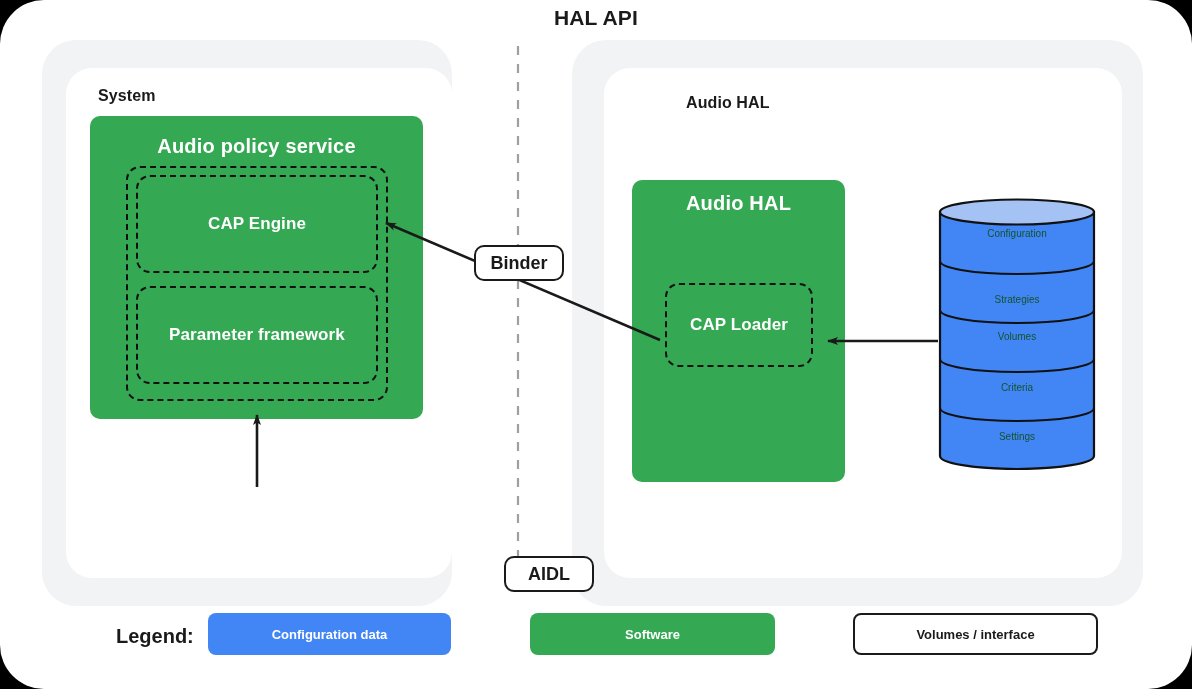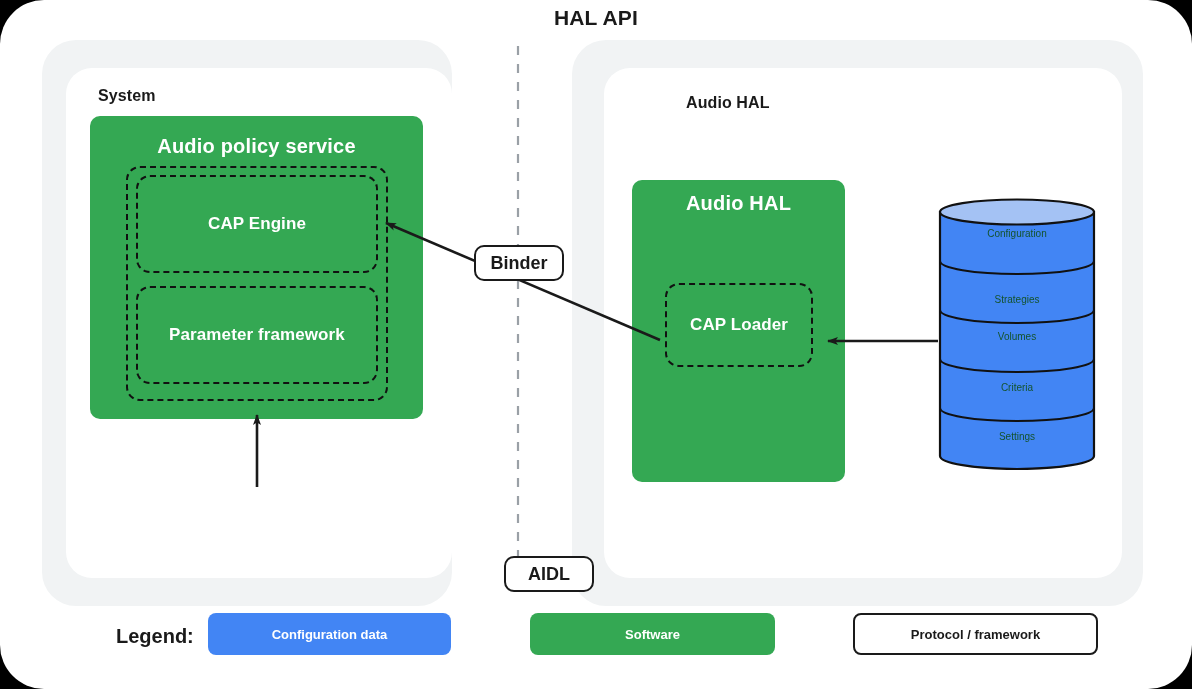--- a/index.html
+++ b/index.html
@@ -256,16 +256,16 @@
     <line x1="938" y1="341" x2="828" y2="341" stroke="#1a1a1a" stroke-width="2.6" marker-end="url(#arrowhead)"></line>
   </svg>
 
   <div class="protocol-pill" id="pill-binder">Binder</div>
   <div class="protocol-pill" id="pill-aidl">AIDL</div>
 
   <div id="legend-row">
     <div id="legend-title">Legend:</div>
     <div class="legend-chip" id="legend-config-data">Configuration data</div>
     <div class="legend-chip" id="legend-software">Software</div>
-    <div class="legend-chip" id="legend-protocol">Protocol / framework</div>
+    <div class="legend-chip" id="legend-protocol">Volumes / interface</div>
   </div>
 
 </div>
 
 </body></html>

